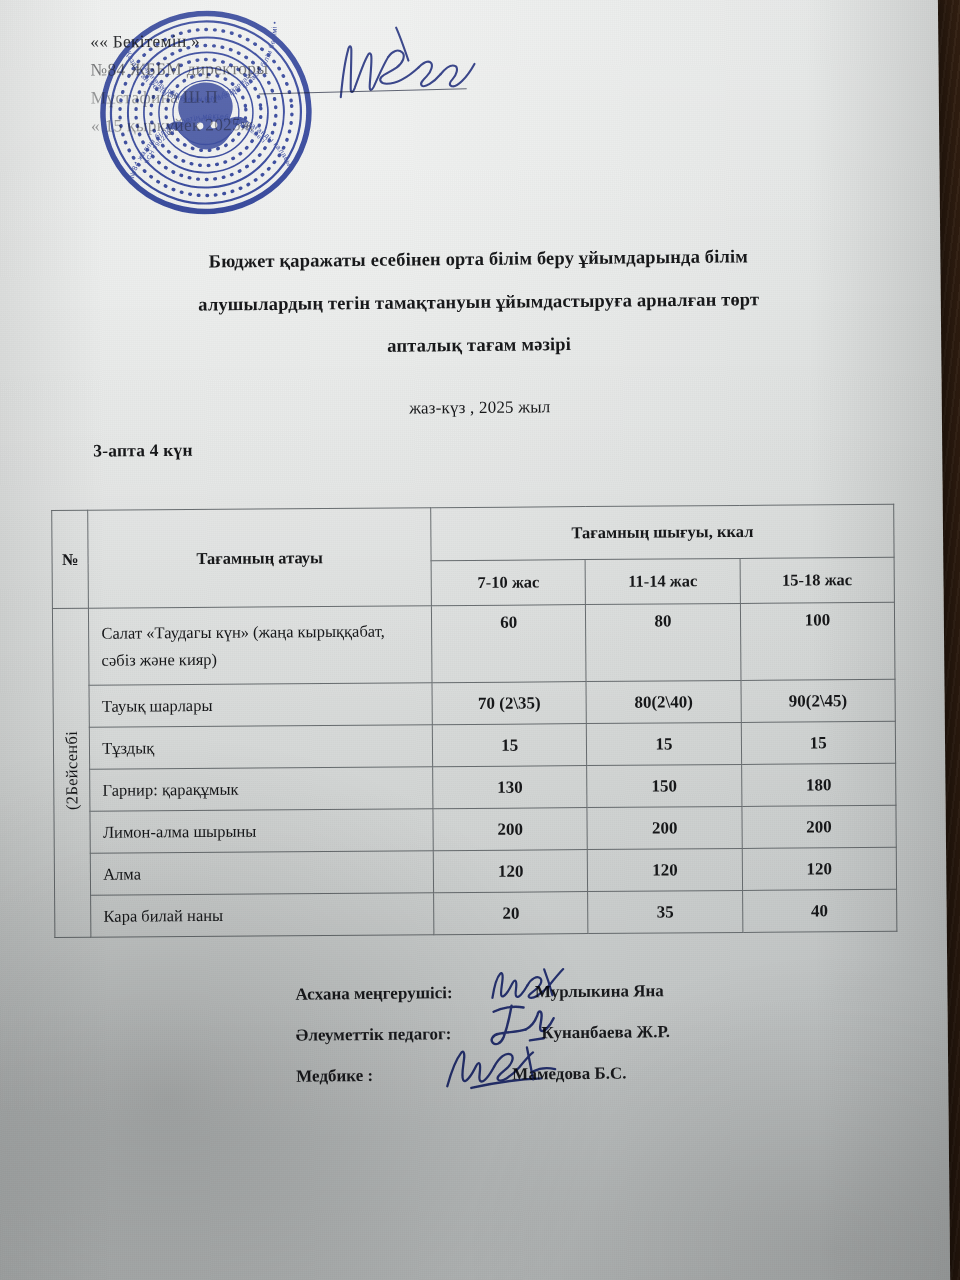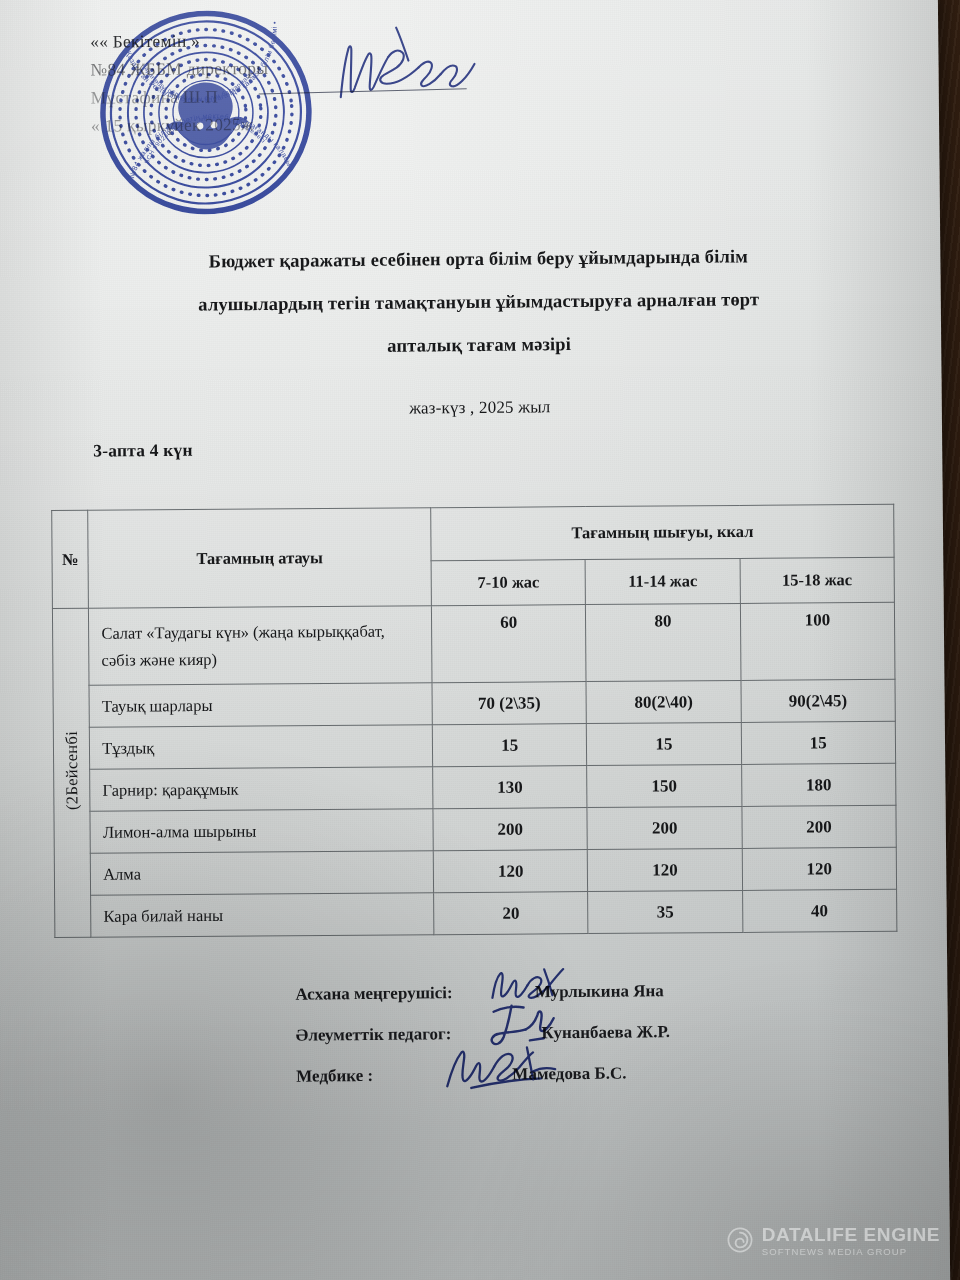--- a/index.html
+++ b/index.html
@@ -361,26 +361,14 @@
               <path d="M30,46 C48,42 72,38 100,37"></path>
             </g>
           </svg>
           <span class="sig-name" style="padding-left:135px">Мамедова Б.С.</span>
         </div>
       </div>
 
     </div>
   </div>
 
-  <div id="watermark">
-    <svg width="26" height="26" viewBox="0 0 26 26">
-      <circle cx="13" cy="13" r="11.6" fill="none" stroke="#eceeee" stroke-width="1.7"></circle>
-      <path d="M13,5.6 C17.2,5.6 20.4,8.8 20.4,13 C20.4,17.2 17.2,20.4 13,20.4
-               C10.6,20.4 8.6,18.4 8.6,16 C8.6,13.6 10.6,11.6 13,11.6
-               C15,11.6 16.6,13.2 16.6,15" fill="none" stroke="#eceeee" stroke-width="1.9" stroke-linecap="round"></path>
-    </svg>
-    <div id="wm-text">
-      <div id="wm-title">DATALIFE ENGINE</div>
-      <div id="wm-sub">SOFTNEWS MEDIA GROUP</div>
-    </div>
-  </div>
 
 </div>
 
 </body></html>

